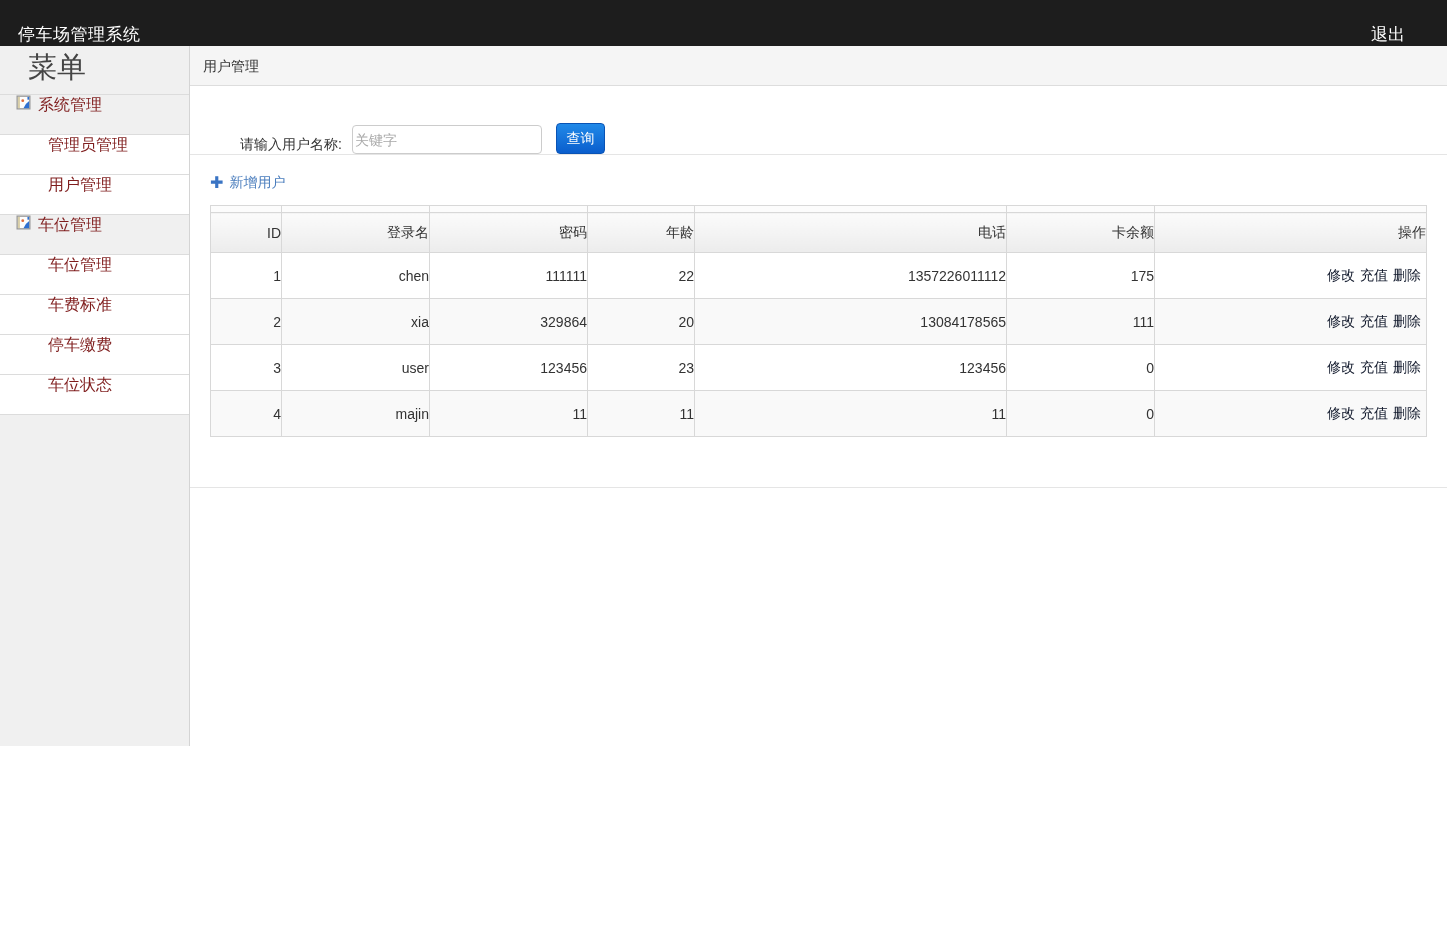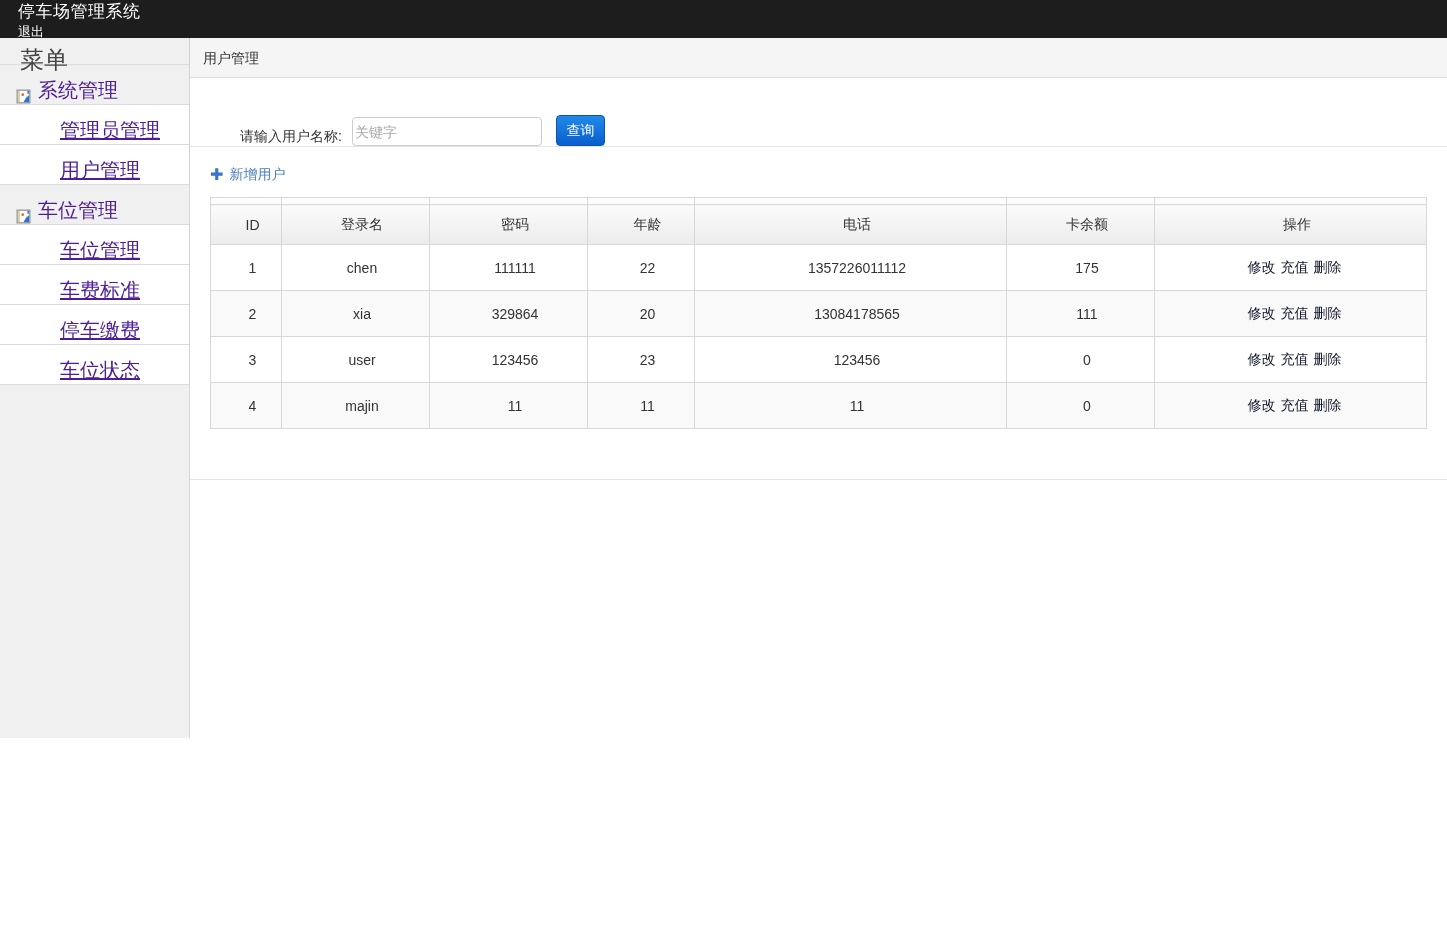--- a/index.html
+++ b/index.html
@@ -5,48 +5,47 @@
   * { margin:0; padding:0; box-sizing:border-box; }
   html,body { background:#fff; }
   body {
     font-family:"Liberation Sans","DejaVu Sans",sans-serif;
     font-size:14px; color:#333; min-width:1447px;
   }
   a { text-decoration:none; cursor:pointer; }
 
   
   .navbar {
-    height:38px; background:#1d1d1d; color:#fff;
-    display:flex; align-items:flex-start; justify-content:space-between;
+    height:46px; background:#1d1d1d; color:#fff;
+    display:flex; align-items:flex-end; justify-content:space-between;
     padding:0 42px 0 18px;
-    flex-direction:column;
   }
   .navbar .app-title { font-size:17px; letter-spacing:0.5px; }
-  .navbar .logout { color:#fff; font-size:13px; }
+  .navbar .logout { color:#fff; font-size:17px; }
 
   
   .layout { display:flex; align-items:flex-start; }
 
   
   .sidebar {
     width:190px; height:700px; background:#f0f0f0;
     border-right:1px solid #d4d4d4; flex:0 0 190px;
   }
   .menu-title {
-    height:27px; line-height:43px; padding-left:20px;
-    font-size:24px; color:#444; border-bottom:1px solid #dcdcdc;
+    height:49px; line-height:43px; padding-left:28px;
+    font-size:29px; color:#444; border-bottom:1px solid #dcdcdc;
   }
   .menu-row {
     height:40px; border-bottom:1px solid #dcdcdc;
-    display:flex; align-items:flex-end; font-size:20px; color:#4c1d95;
+    display:flex; align-items:flex-start; font-size:16px; color:#7f1d1d;
     cursor:pointer;
   }
   .menu-group { padding-left:16px; background:transparent; }
   .menu-group .grp-icon { margin-right:7px; display:inline-flex; }
-  .menu-leaf { background:#fff; padding-left:60px;text-decoration:underline; }
+  .menu-leaf { background:#fff; padding-left:48px; }
 
   
   .main { flex:1 1 auto; min-width:0; }
   .breadcrumb-bar {
     height:40px; line-height:40px; background:#f5f5f5;
     border-bottom:1px solid #ddd; padding-left:13px; font-size:14px; color:#333;
   }
   .search-section {
     height:69px; border-bottom:1px solid #e5e5e5;
     display:flex; align-items:flex-end; padding-left:50px; background:#fff;
@@ -71,21 +70,21 @@
     color:#4a7dbd; font-size:14px;
   }
   .plus-icon {
     color:#3a74c4; font-size:16px; font-weight:bold; margin-right:6px;
     line-height:1;
   }
 
   
   table.user-table { width:100%; border-collapse:collapse; table-layout:fixed; }
   .user-table th, .user-table td {
-    border:1px solid #d8d8d8; text-align:center; padding-left:13px;
+    border:1px solid #d8d8d8; text-align:right; padding-left:13px;
     font-size:14px; font-weight:normal; color:#333; overflow:hidden;
   }
   .user-table thead tr.spacer-row td { height:7px; background:#fcfcfc; padding:0; }
   .user-table thead tr.header-row th {
     height:40px; background:linear-gradient(#fbfbfb,#ececec);
   }
   .user-table tbody td { height:46px; background:#fff; }
   .user-table tbody tr:nth-child(even) td { background:#f9f9f9; }
   .user-table .actions a { color:#0f172a; margin-right:5px; }
 

